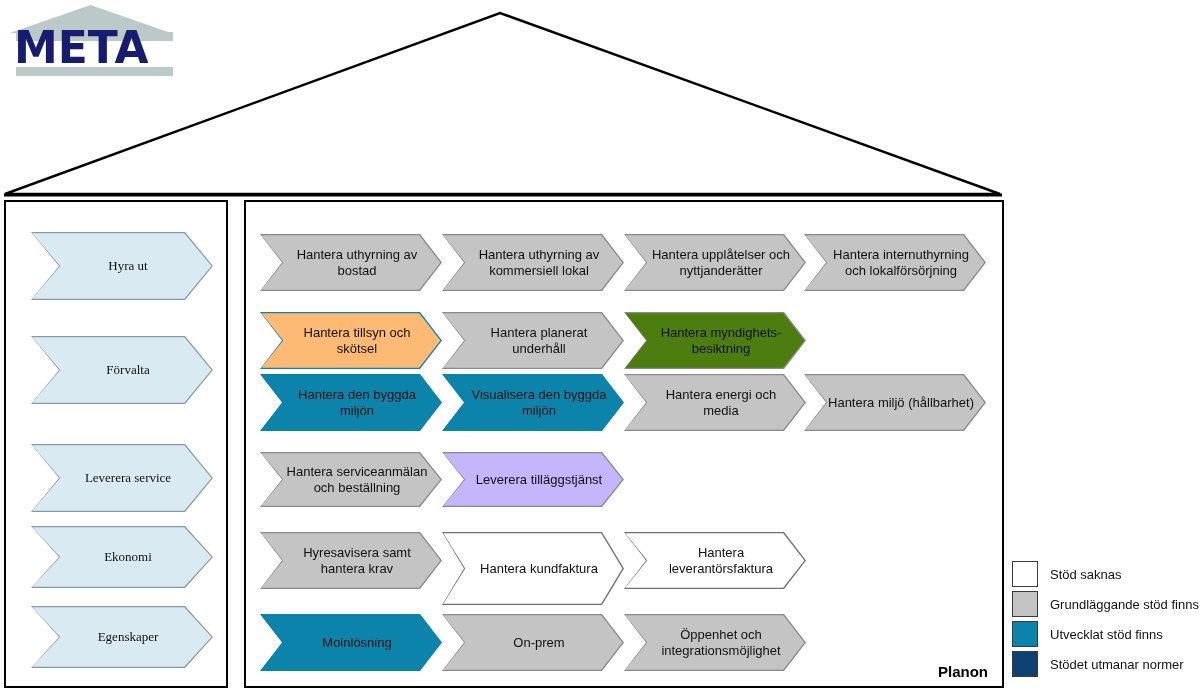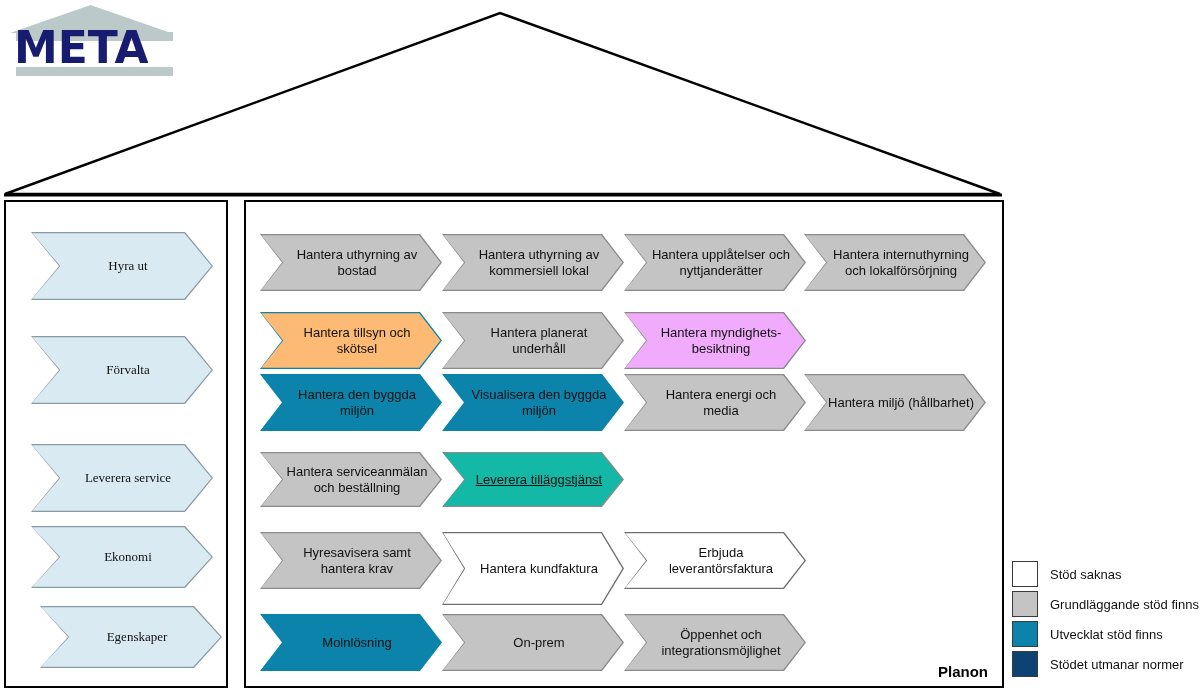--- a/index.html
+++ b/index.html
@@ -170,21 +170,21 @@
           <div class="fill" style="background: rgb(218, 234, 242);">Förvalta</div>
         </div>
         <div class="side-wrap" style="left: 25px; top: 242px; width: 182px; height: 68px;">
           <div class="stroke"></div>
           <div class="fill" style="background: rgb(218, 234, 242);">Leverera service</div>
         </div>
         <div class="side-wrap" style="left: 25px; top: 324px; width: 182px; height: 62px;">
           <div class="stroke"></div>
           <div class="fill" style="background: rgb(218, 234, 242);">Ekonomi</div>
         </div>
-        <div class="side-wrap" style="left: 34px; top: 404px; width: 182px; height: 62px;">
+        <div class="side-wrap" style="left: 25px; top: 404px; width: 182px; height: 62px;">
           <div class="stroke"></div>
           <div class="fill" style="background: rgb(218, 234, 242);">Egenskaper</div>
         </div>
       </div>
   </div>
 
   <div class="panel" id="right-panel">
     <div id="matrix-rows">
         <div class="chev-wrap" style="left: 14px; top: 32px; width: 182px; height: 57px;">
           <div class="stroke" style="background: rgb(138, 138, 138);"></div>
@@ -205,21 +205,21 @@
         <div class="chev-wrap" style="left: 14px; top: 110px; width: 182px; height: 57px;">
           <div class="stroke" style="background: rgb(11, 131, 171);"></div>
           <div class="fill" style="background: #fdba74;">Hantera tillsyn och skötsel</div>
         </div>
         <div class="chev-wrap" style="left: 196px; top: 110px; width: 182px; height: 57px;">
           <div class="stroke" style="background: rgb(138, 138, 138);"></div>
           <div class="fill" style="background: rgb(196, 196, 196);">Hantera planerat underhåll</div>
         </div>
         <div class="chev-wrap" style="left: 378px; top: 110px; width: 182px; height: 57px;">
           <div class="stroke" style="background: rgb(138, 138, 138);"></div>
-          <div class="fill" style="background: #f0abfc;">Hantera myndighets-besiktning</div>
+          <div class="fill" style="background: #4d7c0f;">Hantera myndighets-besiktning</div>
         </div>
         <div class="chev-wrap" style="left: 14px; top: 172px; width: 182px; height: 57px;">
           <div class="stroke" style="background: rgb(11, 131, 171);"></div>
           <div class="fill" style="background: rgb(11, 131, 171);">Hantera den byggda miljön</div>
         </div>
         <div class="chev-wrap" style="left: 196px; top: 172px; width: 182px; height: 57px;">
           <div class="stroke" style="background: rgb(11, 131, 171);"></div>
           <div class="fill" style="background: rgb(11, 131, 171);">Visualisera den byggda miljön</div>
         </div>
         <div class="chev-wrap" style="left: 378px; top: 172px; width: 182px; height: 57px;">
@@ -229,33 +229,33 @@
         <div class="chev-wrap" style="left: 558px; top: 172px; width: 182px; height: 57px;">
           <div class="stroke" style="background: rgb(138, 138, 138);"></div>
           <div class="fill" style="background: rgb(196, 196, 196);">Hantera miljö (hållbarhet)</div>
         </div>
         <div class="chev-wrap" style="left: 14px; top: 250px; width: 182px; height: 55px;">
           <div class="stroke" style="background: rgb(138, 138, 138);"></div>
           <div class="fill" style="background: rgb(196, 196, 196);">Hantera serviceanmälan och beställning</div>
         </div>
         <div class="chev-wrap" style="left: 196px; top: 250px; width: 182px; height: 55px;">
           <div class="stroke" style="background: rgb(138, 138, 138);"></div>
-          <div class="fill" style="background: #14b8a6; text-decoration: underline;">Leverera tilläggstjänst</div>
+          <div class="fill" style="background: #c4b5fd;">Leverera tilläggstjänst</div>
         </div>
         <div class="chev-wrap" style="left: 14px; top: 330px; width: 182px; height: 57px;">
           <div class="stroke" style="background: rgb(138, 138, 138);"></div>
           <div class="fill" style="background: rgb(196, 196, 196);">Hyresavisera samt hantera krav</div>
         </div>
         <div class="chev-wrap" style="left: 196px; top: 330px; width: 182px; height: 73px;">
           <div class="stroke" style="background: rgb(111, 111, 111);"></div>
           <div class="fill" style="background: rgb(255, 255, 255);">Hantera kundfaktura</div>
         </div>
         <div class="chev-wrap" style="left: 378px; top: 330px; width: 182px; height: 57px;">
           <div class="stroke" style="background: rgb(111, 111, 111);"></div>
-          <div class="fill" style="background: rgb(255, 255, 255);">Erbjuda leverantörsfaktura</div>
+          <div class="fill" style="background: rgb(255, 255, 255);">Hantera leverantörsfaktura</div>
         </div>
         <div class="chev-wrap" style="left: 14px; top: 412px; width: 182px; height: 57px;">
           <div class="stroke" style="background: rgb(11, 131, 171);"></div>
           <div class="fill" style="background: rgb(11, 131, 171);">Molnlösning</div>
         </div>
         <div class="chev-wrap" style="left: 196px; top: 412px; width: 182px; height: 57px;">
           <div class="stroke" style="background: rgb(138, 138, 138);"></div>
           <div class="fill" style="background: rgb(196, 196, 196);">On-prem</div>
         </div>
         <div class="chev-wrap" style="left: 378px; top: 412px; width: 182px; height: 57px;">

